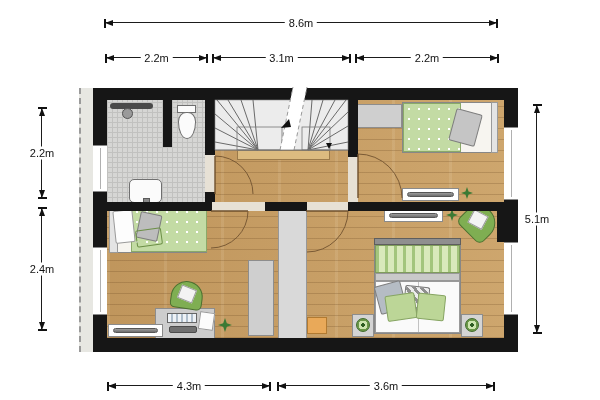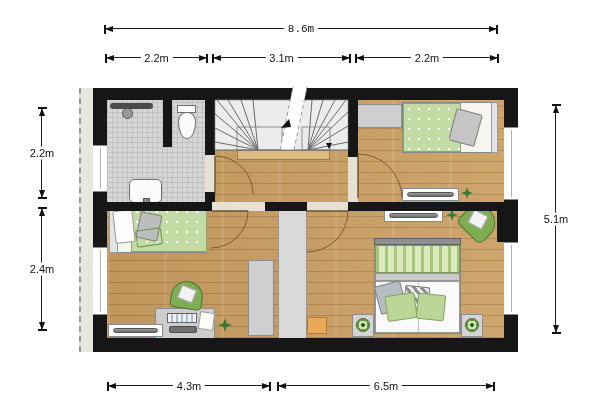--- a/index.html
+++ b/index.html
@@ -198,21 +198,21 @@
   <div class="abs furn pillow p-gray" style="left:377px;top:283px;width:27px;height:29px;transform:rotate(-15deg);background:#b5bcc4;"></div>
   <div class="abs furn pillow p-wstripe" style="left:404px;top:286px;width:25px;height:27px;transform:rotate(6deg);"></div>
   <div class="abs furn pillow p-green" style="left:386px;top:294px;width:30px;height:26px;transform:rotate(-8deg);"></div>
   <div class="abs furn pillow p-green" style="left:417px;top:294px;width:28px;height:26px;transform:rotate(6deg);"></div>
   <div class="abs furn gray-box" style="left:352px;top:314px;width:22px;height:23px;background:#d4d4d4;"></div>
   <div class="abs furn gray-box" style="left:461px;top:314px;width:22px;height:23px;background:#d4d4d4;"></div>
   <div class="abs furn lamp" style="left:356px;top:318px;width:14px;height:14px;"></div>
   <div class="abs furn lamp" style="left:465px;top:318px;width:14px;height:14px;"></div>
   <div class="abs furn stool" style="left:307px;top:317px;width:20px;height:17px;"></div>
 
-  <div class="dim dim-h" style="left:105px;top:28px;width:392px;font-family:Liberation Mono, monospace;">
+  <div class="dim dim-h" style="left:105px;top:22px;width:392px;">
     <span class="dtick l"></span>
       <span class="dtick r"></span>
     <span class="lbl">8.6m</span>
   </div>
   <div class="dim dim-h" style="left:106px;top:57px;width:101px;">
     <span class="dtick l"></span>
       <span class="dtick r"></span>
     <span class="lbl">2.2m</span>
   </div>
   <div class="dim dim-h" style="left:213px;top:57px;width:137px;">
@@ -228,29 +228,29 @@
   <div class="dim dim-v" style="left:41px;top:108px;height:90px;">
     <span class="dtick t"></span>
       <span class="dtick b"></span>
     <span class="lbl">2.2m</span>
   </div>
   <div class="dim dim-v" style="left:41px;top:208px;height:122px;">
     <span class="dtick t"></span>
       <span class="dtick b"></span>
     <span class="lbl">2.4m</span>
   </div>
-  <div class="dim dim-v" style="left:555px;top:105px;height:228px;">
+  <div class="dim dim-v" style="left:536px;top:105px;height:228px;">
     <span class="dtick t"></span>
       <span class="dtick b"></span>
     <span class="lbl">5.1m</span>
   </div>
   <div class="dim dim-h" style="left:108px;top:385px;width:162px;">
     <span class="dtick l"></span>
       <span class="dtick r"></span>
     <span class="lbl">4.3m</span>
   </div>
   <div class="dim dim-h" style="left:278px;top:385px;width:216px;">
     <span class="dtick l"></span>
       <span class="dtick r"></span>
-    <span class="lbl">6.5m</span>
+    <span class="lbl">3.6m</span>
   </div>
 
 </div>
 
 </body></html>

